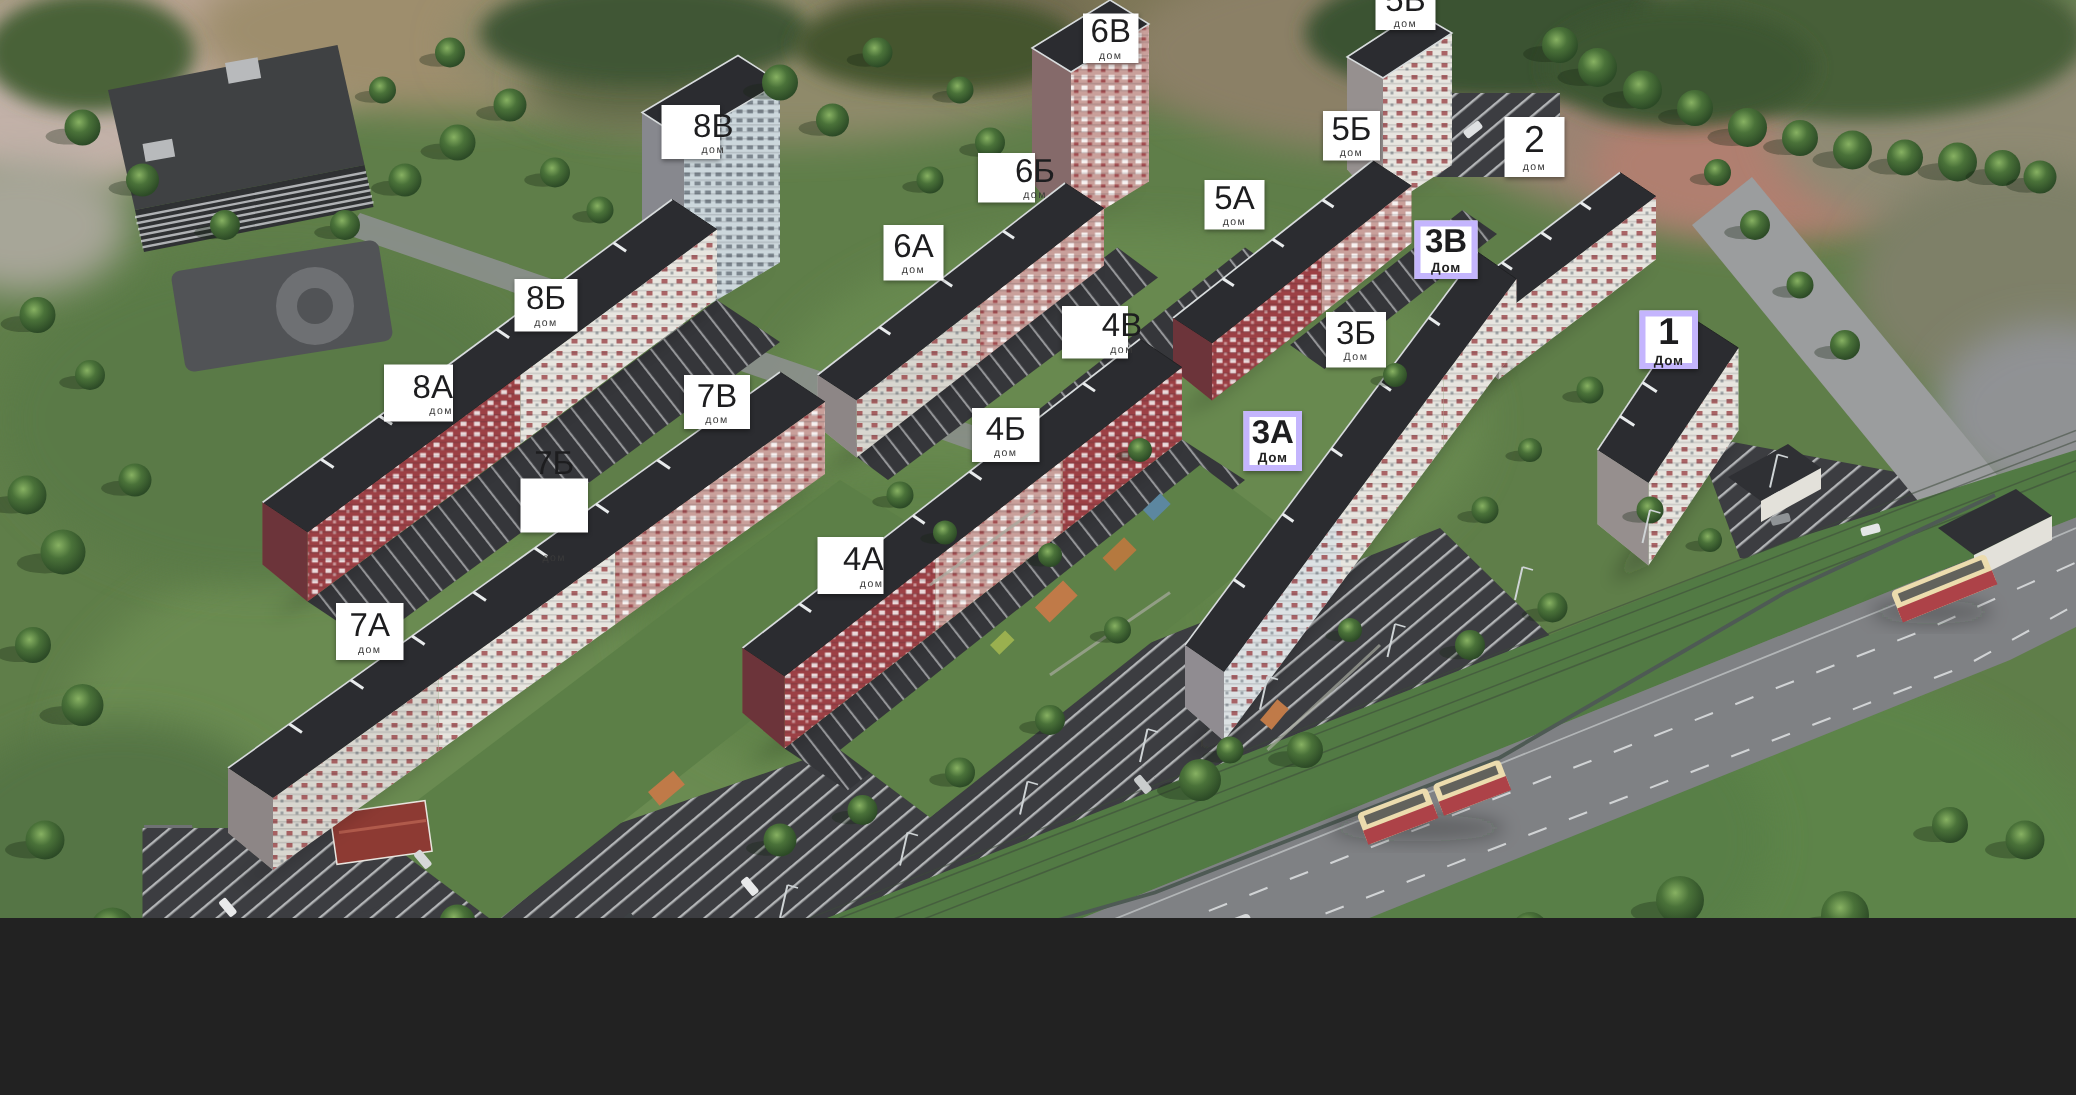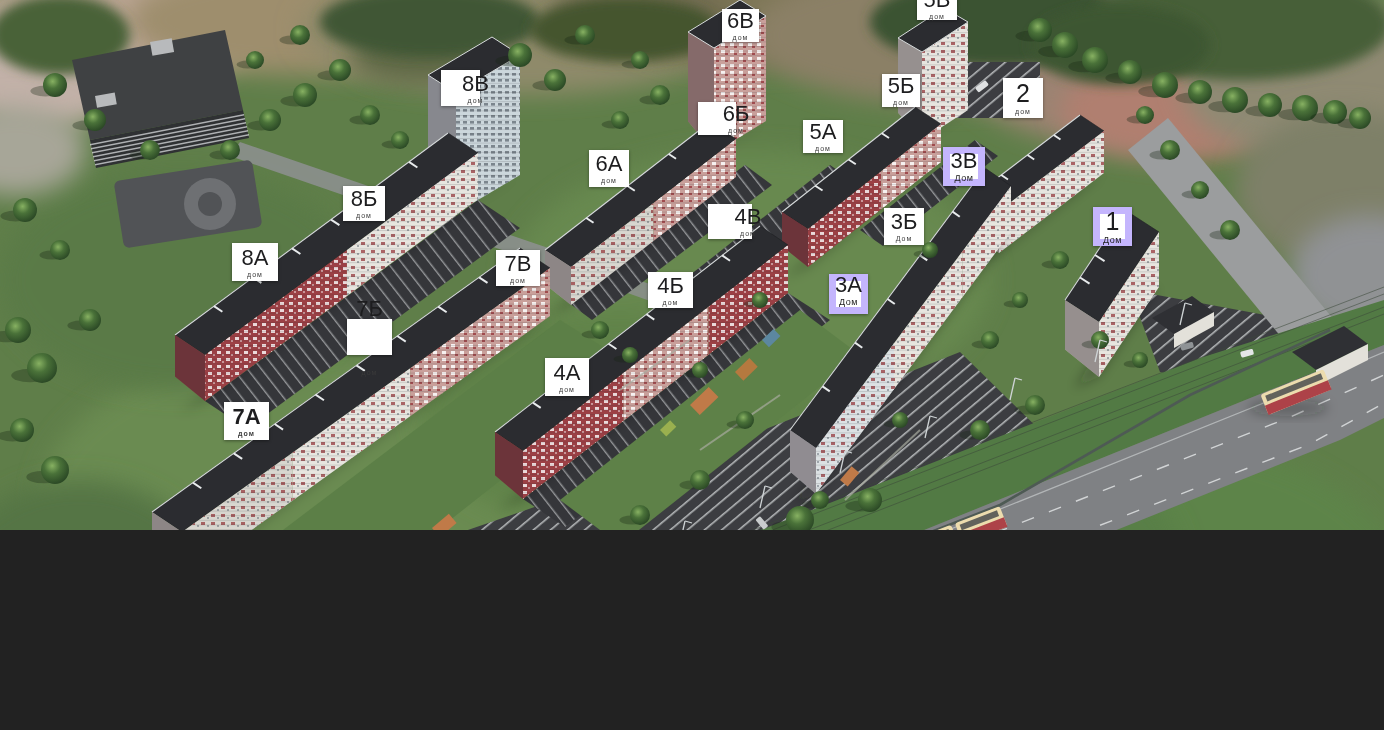--- a/index.html
+++ b/index.html
@@ -1,26 +1,26 @@
 <!DOCTYPE html>
 <html><head>
 <meta charset="utf-8">
 <style>
   html,body{margin:0;padding:0;background:#222;}
-  .scene{position:relative;width:1384px;height:530px;overflow:hidden;
+  .scene{position:relative;width:1384px;height:612px;overflow:hidden;
          font-family:"Liberation Sans",sans-serif;background:#5f7e49;}
   .scene svg{position:absolute;left:0;top:0;}
   #markers{position:absolute;left:0;top:0;width:100%;height:100%;z-index:10;}
   .marker{position:absolute;background:#fff;color:#1d1d1f;text-align:center;
           box-shadow:0 1px 3px rgba(0,0,0,.4);display:flex;flex-direction:column;
           align-items:center;justify-content:center;line-height:1;cursor:pointer;box-sizing:border-box;}
   .marker .num{font-size:22px;letter-spacing:0;}
   .marker.single .num{font-size:25px;}
   .marker .sub{font-size:7px;color:#3a3a3a;letter-spacing:1px;margin-top:2px;}
-  .marker.hl{border:7px solid #c4b5fd;}
+  .marker.hl{border:4px solid #c4b5fd;font-weight:bold;}
   .marker.hl .sub{font-size:9px;letter-spacing:.5px;color:#222;}
 </style>
 </head>
 <body>
 
 <div class="scene">
   <svg id="scenery" width="1384" height="730" viewBox="0 0 1384 730">
     <defs>
       <filter id="soft" x="-40%" y="-40%" width="180%" height="180%">
           <feGaussianBlur stdDeviation="6"></feGaussianBlur>
@@ -529,21 +529,21 @@
         <div class="sub">дом</div>
       </div>
       <div class="marker" style="left: 862px; top: 74px; width: 38px; height: 33px; margin-left: 20px;">
         <div class="num">5Б</div>
         <div class="sub">дом</div>
       </div>
       <div class="marker single" style="left: 1003px; top: 78px; width: 40px; height: 40px;">
         <div class="num">2</div>
         <div class="sub">дом</div>
       </div>
-      <div class="marker" style="left: 698px; top: 102px; width: 38px; height: 33px; padding-left: 38px;">
+      <div class="marker" style="left: 652px; top: 102px; width: 38px; height: 33px; padding-left: 38px;">
         <div class="num">6Б</div>
         <div class="sub">дом</div>
       </div>
       <div class="marker" style="left: 803px; top: 120px; width: 40px; height: 33px; text-align: right;">
         <div class="num">5А</div>
         <div class="sub">дом</div>
       </div>
       <div class="marker hl" style="left: 943px; top: 147px; width: 42px; height: 39px;">
         <div class="num">3В</div>
         <div class="sub">Дом</div>
@@ -561,42 +561,42 @@
         <div class="sub">дом</div>
       </div>
       <div class="marker" style="left: 884px; top: 208px; width: 40px; height: 37px;">
         <div class="num">3Б</div>
         <div class="sub">Дом</div>
       </div>
       <div class="marker hl single" style="left: 1093px; top: 207px; width: 39px; height: 39px;">
         <div class="num">1</div>
         <div class="sub">Дом</div>
       </div>
-      <div class="marker" style="left: 232px; top: 243px; width: 46px; height: 38px;">
+      <div class="marker" style="left: 256px; top: 243px; width: 46px; height: 38px; align-items: flex-end;">
         <div class="num">8А</div>
         <div class="sub">дом</div>
       </div>
-      <div class="marker" style="left: 456px; top: 250px; width: 44px; height: 36px; margin-left: 40px;">
+      <div class="marker" style="left: 456px; top: 250px; width: 44px; height: 36px;">
         <div class="num">7В</div>
         <div class="sub">дом</div>
       </div>
       <div class="marker" style="left: 636px; top: 272px; width: 45px; height: 36px; margin-left: 12px;">
         <div class="num">4Б</div>
         <div class="sub">дом</div>
       </div>
       <div class="marker hl" style="left: 829px; top: 274px; width: 39px; height: 40px; justify-content: flex-end;">
         <div class="num">3А</div>
         <div class="sub">Дом</div>
       </div>
       <div class="marker" style="left: 347px; top: 319px; width: 45px; height: 36px; gap: 47px;">
         <div class="num">7Б</div>
         <div class="sub">дом</div>
       </div>
-      <div class="marker" style="left: 545px; top: 358px; width: 44px; height: 38px;">
+      <div class="marker" style="left: 545px; top: 358px; width: 44px; height: 38px; align-items: flex-end;">
         <div class="num">4А</div>
         <div class="sub">дом</div>
       </div>
-      <div class="marker" style="left: 224px; top: 402px; width: 45px; height: 38px; font-weight: bold;">
+      <div class="marker" style="left: 224px; top: 402px; width: 45px; height: 38px;">
         <div class="num">7А</div>
         <div class="sub">дом</div>
       </div>
     </div>
 </div>
 
 </body></html>

